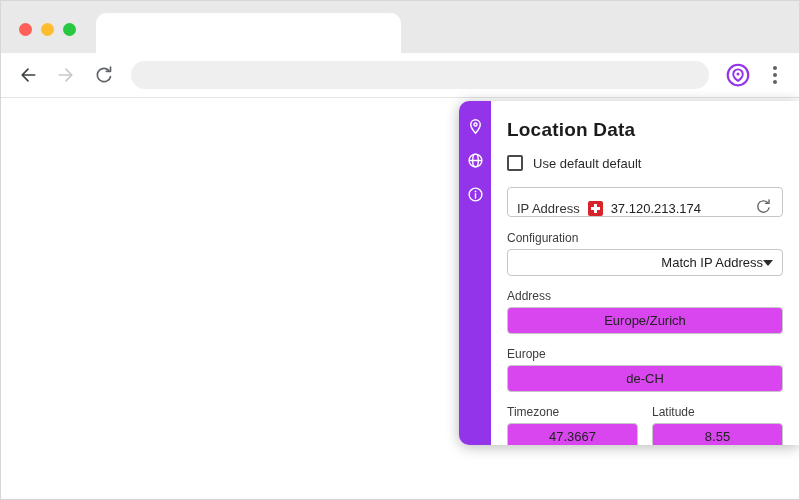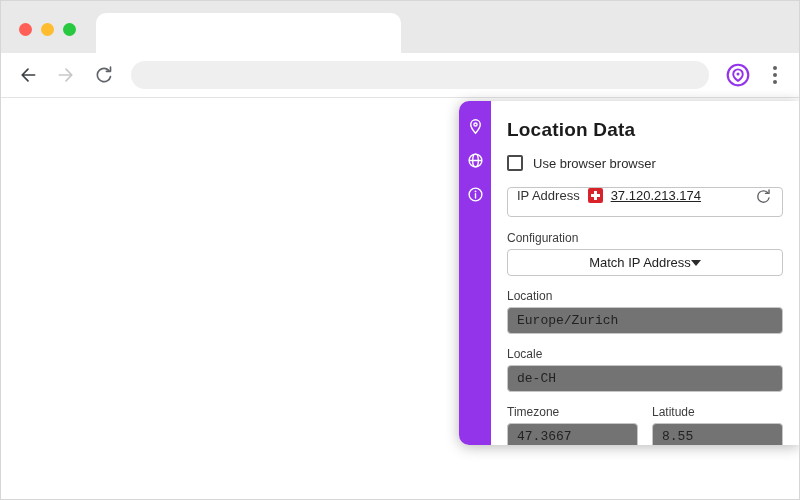--- a/index.html
+++ b/index.html
@@ -80,49 +80,49 @@
     font-size:19px;font-weight:700;color:#1b1b1b;margin-bottom:14px;letter-spacing:.2px;
   }
   .check-row{display:flex;align-items:center;gap:10px;margin-bottom:16px;}
   .checkbox{
     width:16px;height:16px;border:2px solid #4a4a4a;border-radius:2px;
     background:#fff;cursor:pointer;flex:0 0 auto;
   }
   .check-label{font-size:13px;color:#2b2b2b;}
   .ip-box{
     border:1px solid var(--field-border);border-radius:4px;height:30px;
-    display:flex;align-items:flex-start;gap:8px;padding:0 9px;margin-bottom:14px;
+    display:flex;align-items:flex-end;gap:8px;padding:0 9px;margin-bottom:14px;
   }
   .ip-label{font-size:13px;color:#333;}
   .flag{
     position:relative;width:15px;height:15px;background:#d8232a;border-radius:2px;flex:0 0 auto;
   }
   .flag::before{
     content:"";position:absolute;left:3px;top:6px;width:9px;height:3px;background:#fff;
   }
   .flag::after{
     content:"";position:absolute;left:6px;top:3px;width:3px;height:9px;background:#fff;
   }
-  .ip-value{font-size:13px;color:#222;text-decoration:underline;}
+  .ip-value{font-size:13px;color:#222;}
   .ip-refresh{margin-left:auto;width:18px;height:18px;cursor:pointer;}
   .ip-refresh svg{width:17px;height:17px;}
   .field-label{font-size:12px;color:#3d3d3d;margin-bottom:4px;}
   .select-box{
     border:1px solid var(--field-border);border-radius:4px;height:27px;
-    display:flex;align-items:center;justify-content:center;
+    display:flex;align-items:center;justify-content:flex-end;
     padding:8px 9px;font-size:13px;color:#222;cursor:pointer;margin-bottom:13px;
   }
   .caret{
     width:0;height:0;border-left:5px solid transparent;border-right:5px solid transparent;
     border-top:6px solid #2b2b2b;
   }
   .text-input{
     width:100%;height:27px;border:1px solid var(--field-border);border-radius:4px;
     padding:0 9px;font-size:13px;color:#222;outline:none;margin-bottom:13px;
-    font-family:Liberation Mono, monospace;background:#737373;
+    font-family:Liberation Sans, sans-serif;background:#d946ef;text-align:center;
   }
   .coord-row{display:flex;gap:14px;}
   .coord-col{flex:1;}
 </style>
 </head>
 <body>
 
 <div class="screen">
 
   <div class="tabstrip">
@@ -194,45 +194,45 @@
           </svg>
         </div>
       </div>
 
       <div class="popup-body">
 
         <div class="popup-title">Location Data</div>
 
         <div class="check-row">
           <span class="checkbox"></span>
-          <span class="check-label">Use browser browser</span>
+          <span class="check-label">Use default default</span>
         </div>
 
         <div class="ip-box">
           <span class="ip-label">IP Address</span>
           <span class="flag"></span>
           <span class="ip-value">37.120.213.174</span>
           <span class="ip-refresh">
             <svg viewBox="0 0 24 24">
               <path d="M17.65 6.35A7.95 7.95 0 0 0 12 4a8 8 0 1 0 7.74 10" fill="none" stroke="#5f6368" stroke-width="2" stroke-linecap="round"></path>
               <path d="M19.8 2.6v5h-5" fill="none" stroke="#5f6368" stroke-width="2" stroke-linecap="round" stroke-linejoin="round"></path>
             </svg>
           </span>
         </div>
 
         <div class="field-label">Configuration</div>
         <div class="select-box">
           <span>Match IP Address</span>
           <span class="caret"></span>
         </div>
 
-        <div class="field-label">Location</div>
+        <div class="field-label">Address</div>
         <input class="text-input" type="text" value="Europe/Zurich" style="">
 
-        <div class="field-label">Locale</div>
+        <div class="field-label">Europe</div>
         <input class="text-input" type="text" value="de-CH" style="">
 
         <div class="coord-row">
           <div class="coord-col">
             <div class="field-label">Timezone</div>
             <input class="text-input" type="text" value="47.3667" style="">
           </div>
           <div class="coord-col">
             <div class="field-label">Latitude</div>
             <input class="text-input" type="text" value="8.55" style="">

